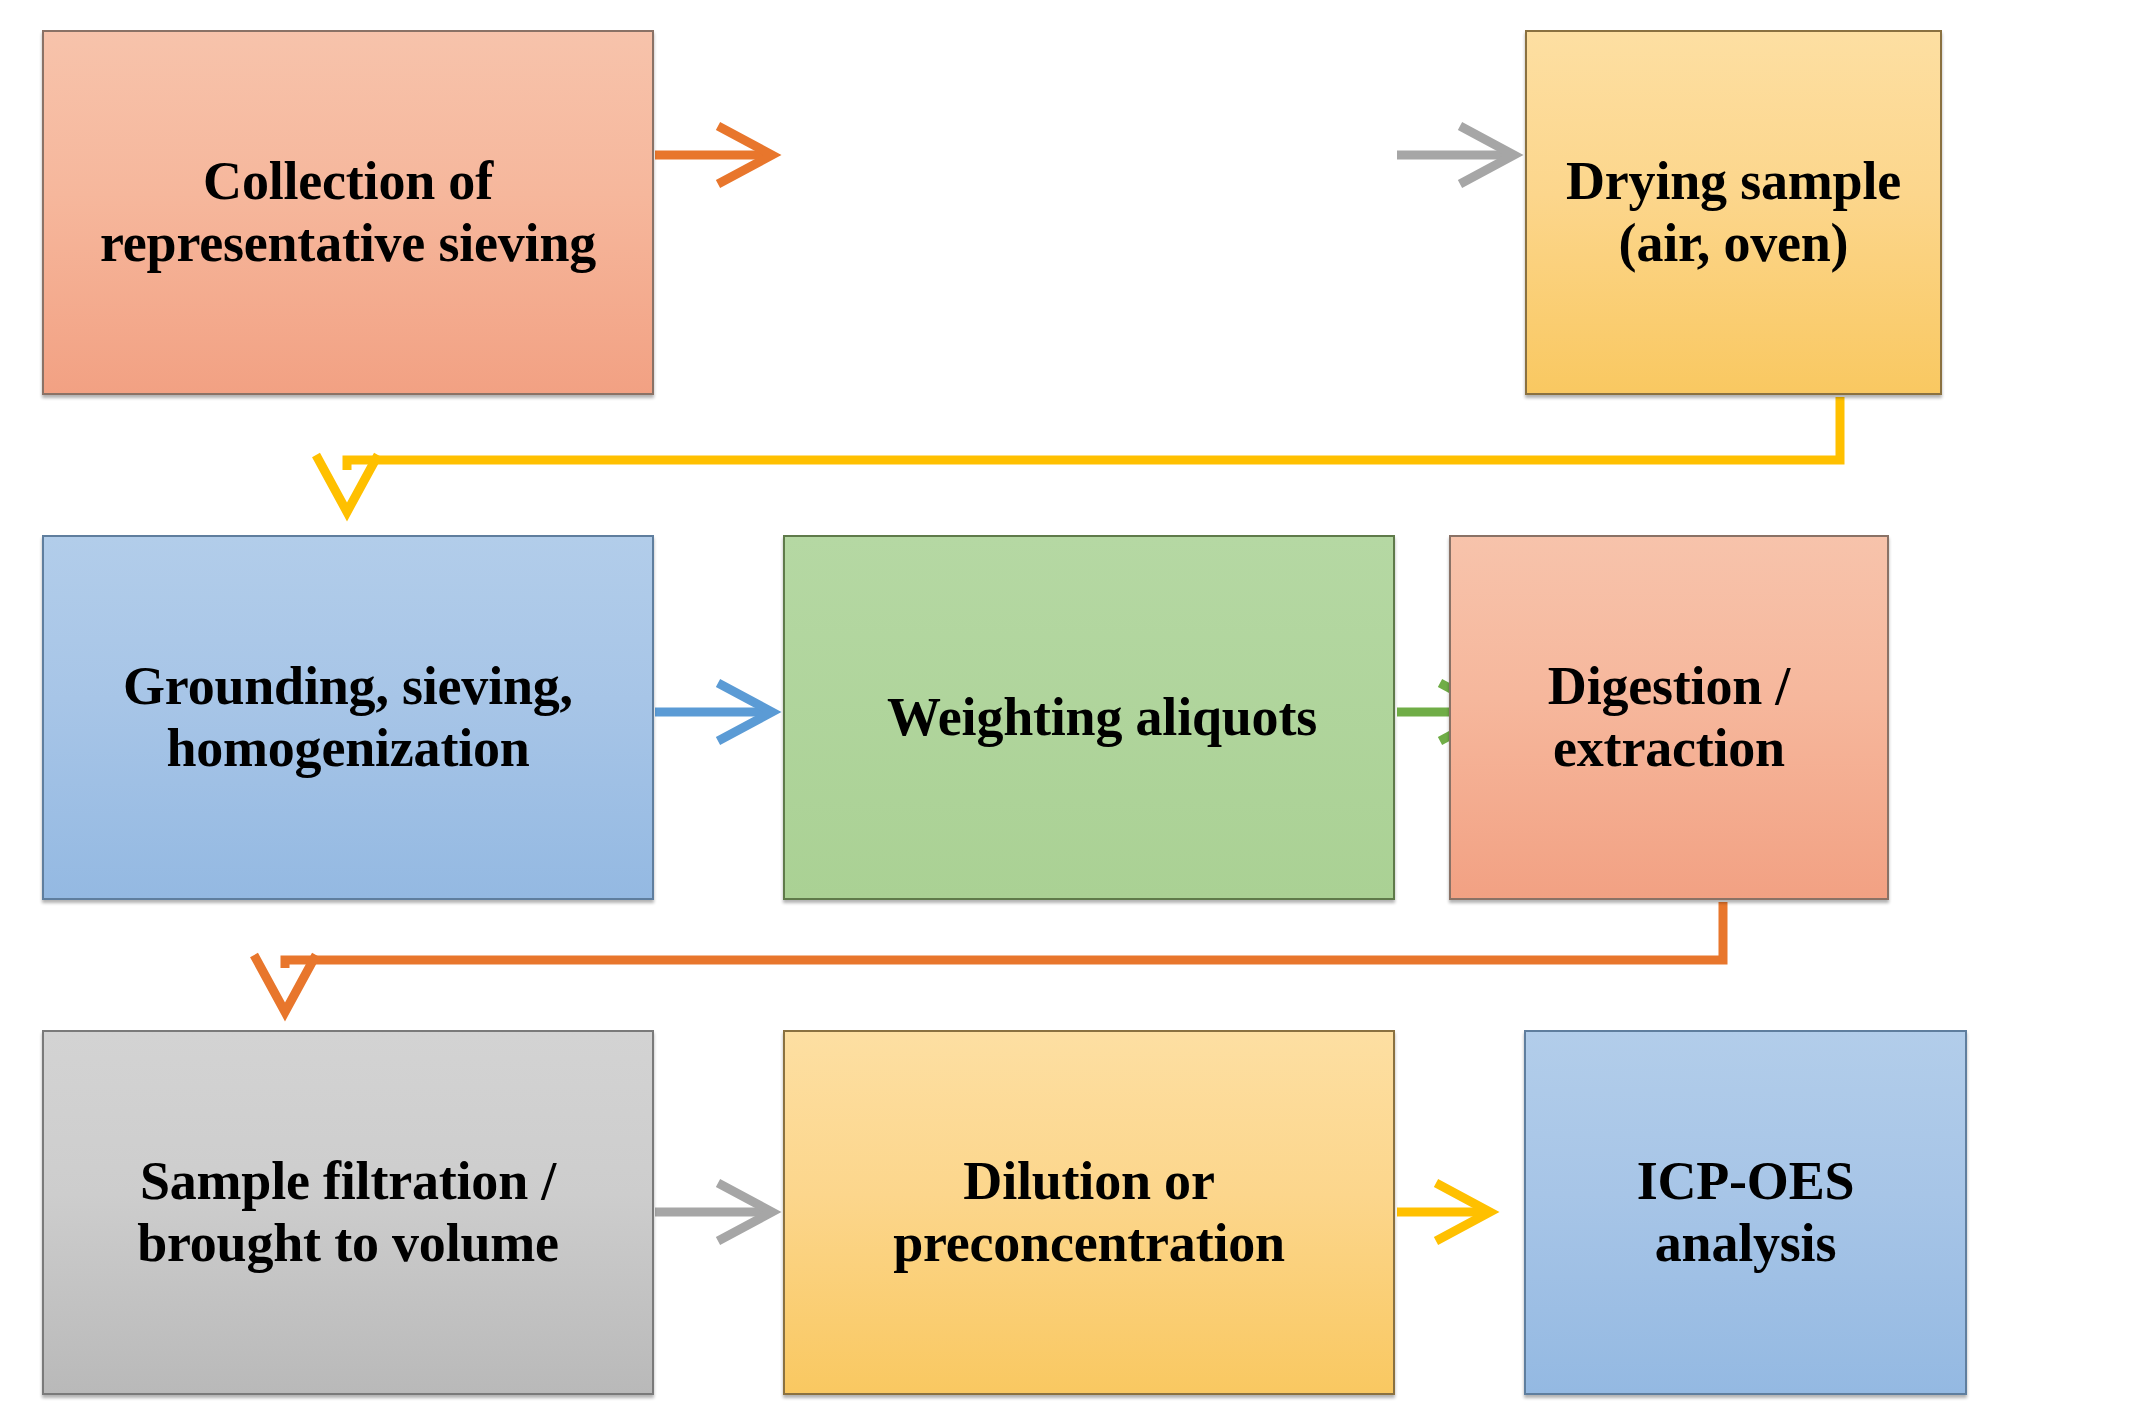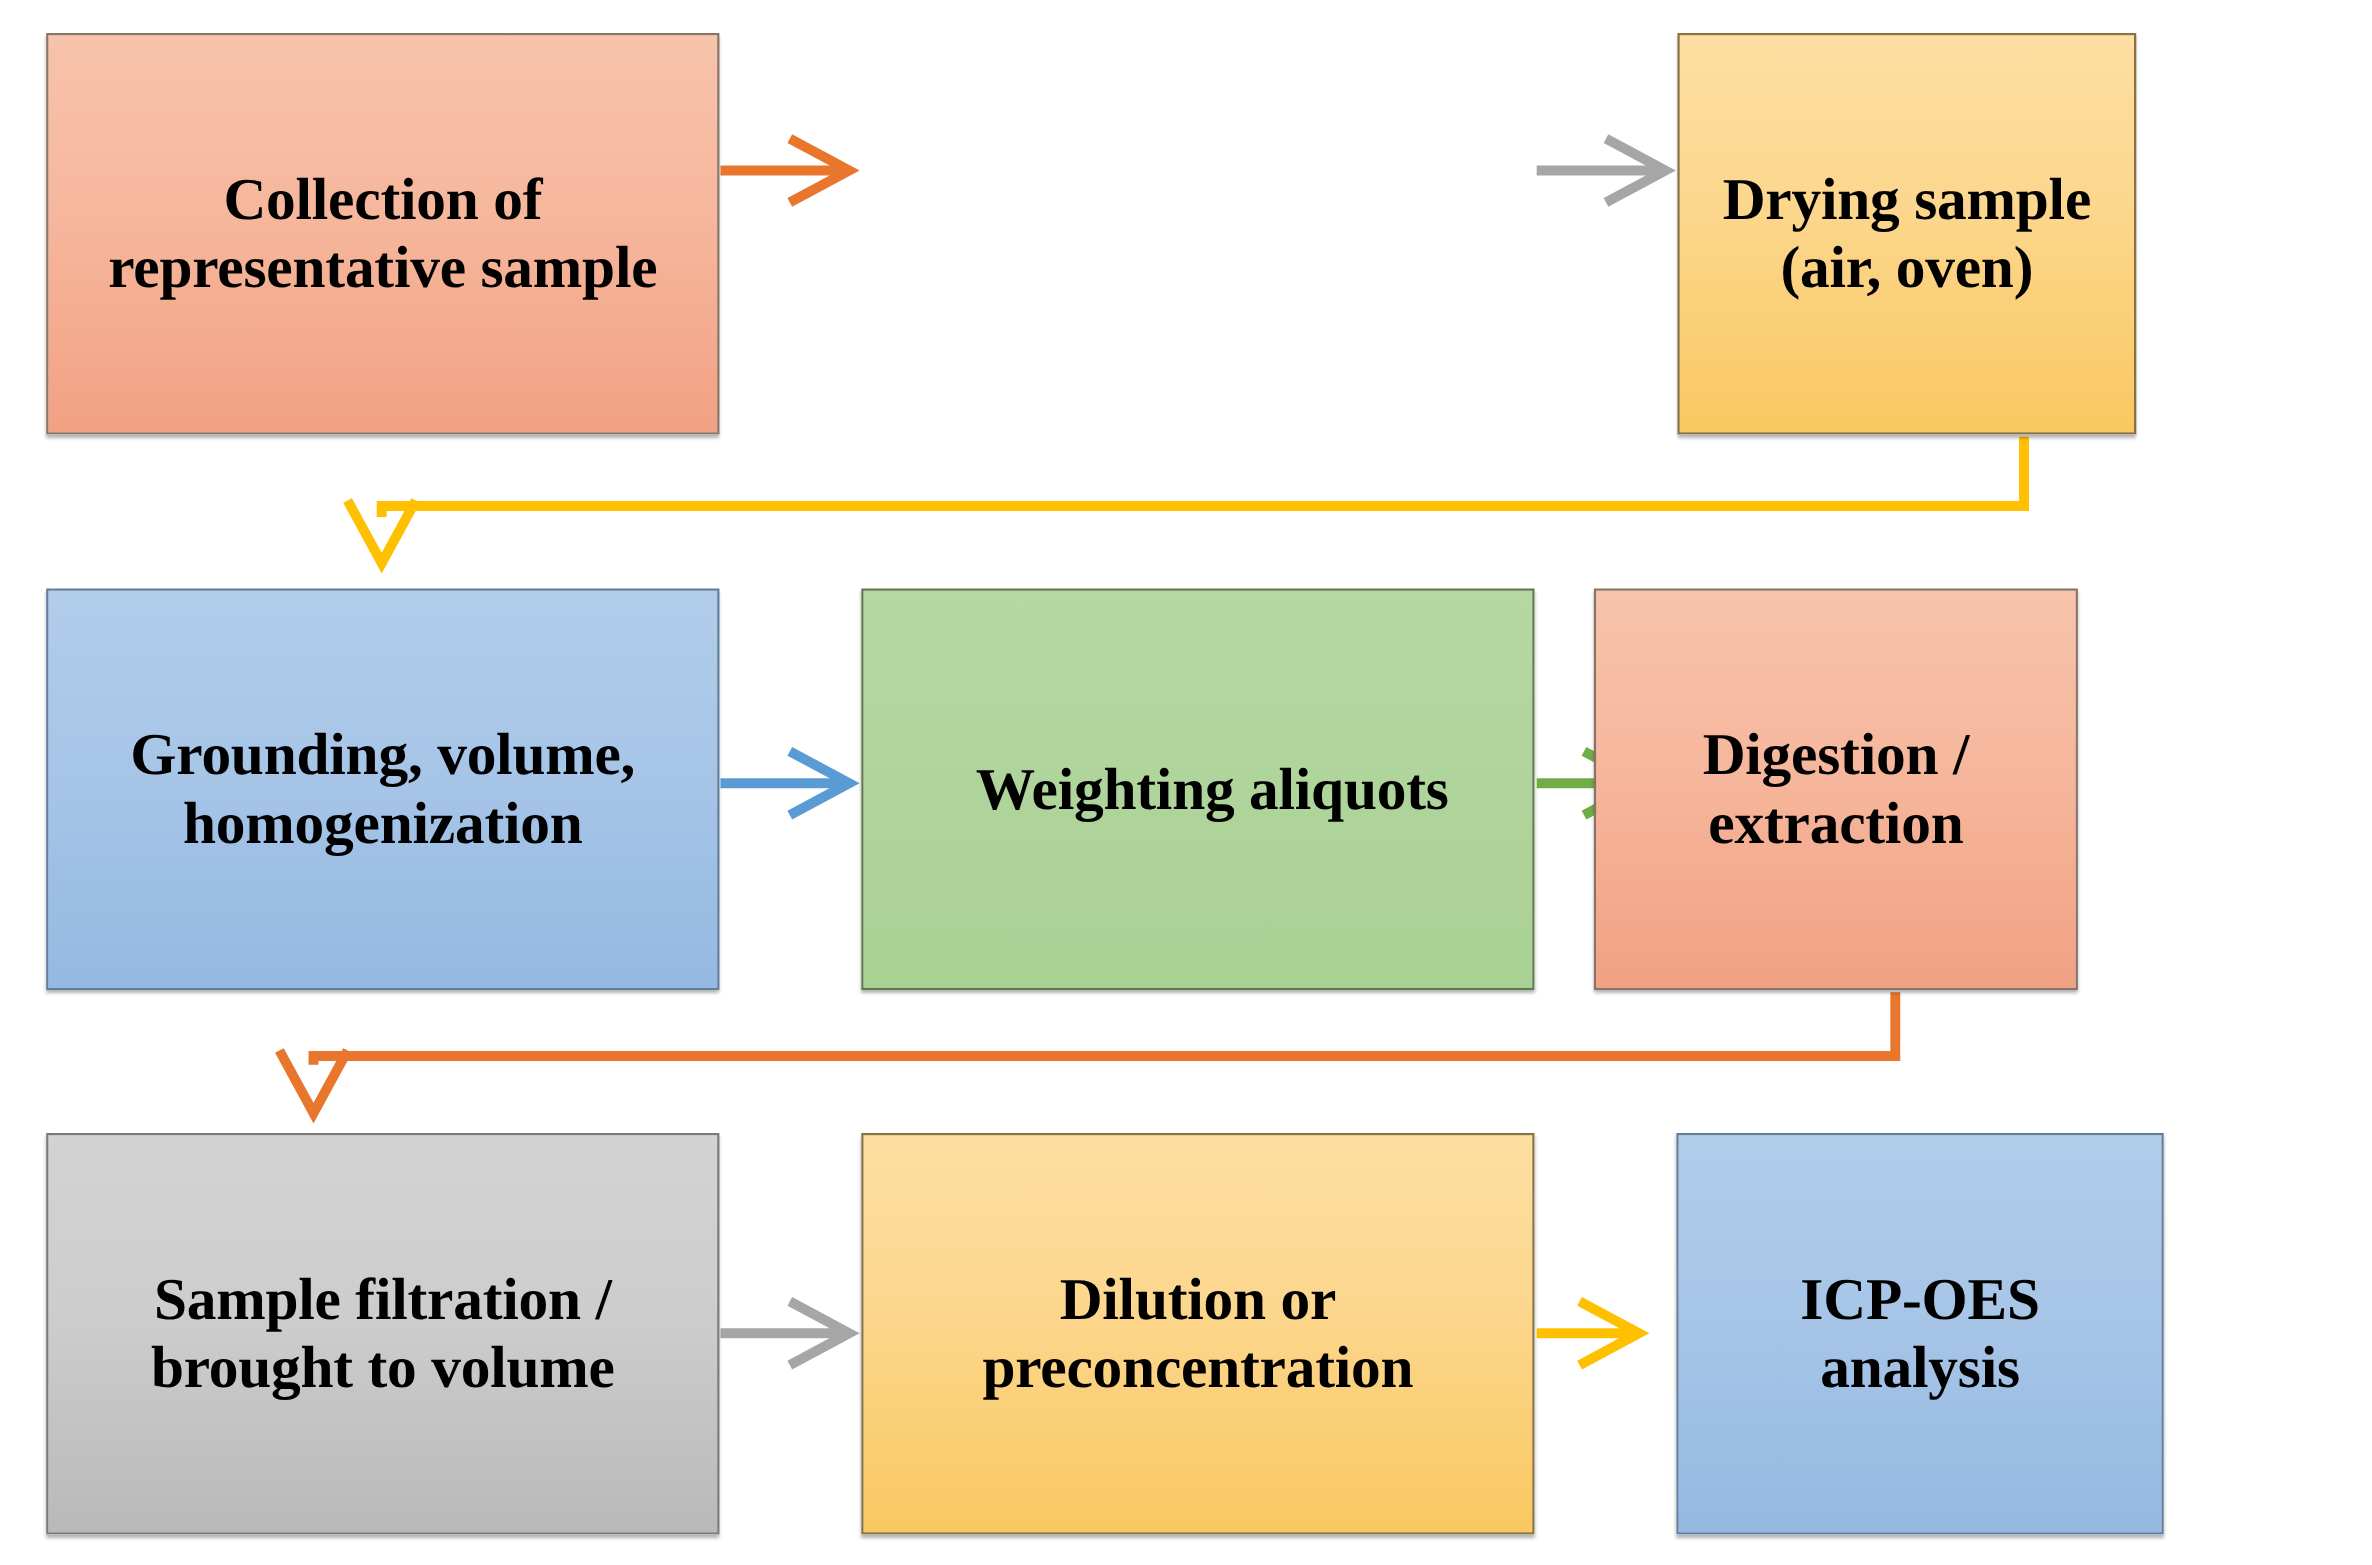--- a/index.html
+++ b/index.html
@@ -84,30 +84,30 @@
       <polyline points="718,1183 772,1212 718,1241" stroke="#A6A6A6" stroke-width="9" fill="none" stroke-linecap="butt" stroke-linejoin="miter"></polyline>
     </g>
 
     <g>
       <path d="M 1397 1212 L 1487 1212" stroke="#FFC000" stroke-width="9" fill="none"></path>
       <polyline points="1436,1183 1490,1212 1436,1241" stroke="#FFC000" stroke-width="9" fill="none" stroke-linecap="butt" stroke-linejoin="miter"></polyline>
     </g>
   </svg>
 
   <div class="node fill-salmon c1 r1">
-    <span class="label">Collection of representative sample</span>
+    <span class="label">Collection of representative sieving</span>
   </div>
 
 
   <div class="node fill-yellow c3a r1">
     <span class="label">Drying sample (air, oven)</span>
   </div>
 
   <div class="node fill-blue c1 r2">
-    <span class="label">Grounding, volume, homogenization</span>
+    <span class="label">Grounding, sieving, homogenization</span>
   </div>
 
   <div class="node fill-green c2 r2">
     <span class="label">Weighting aliquots</span>
   </div>
 
   <div class="node fill-salmon c3b r2">
     <span class="label">Digestion / extraction</span>
   </div>
 

